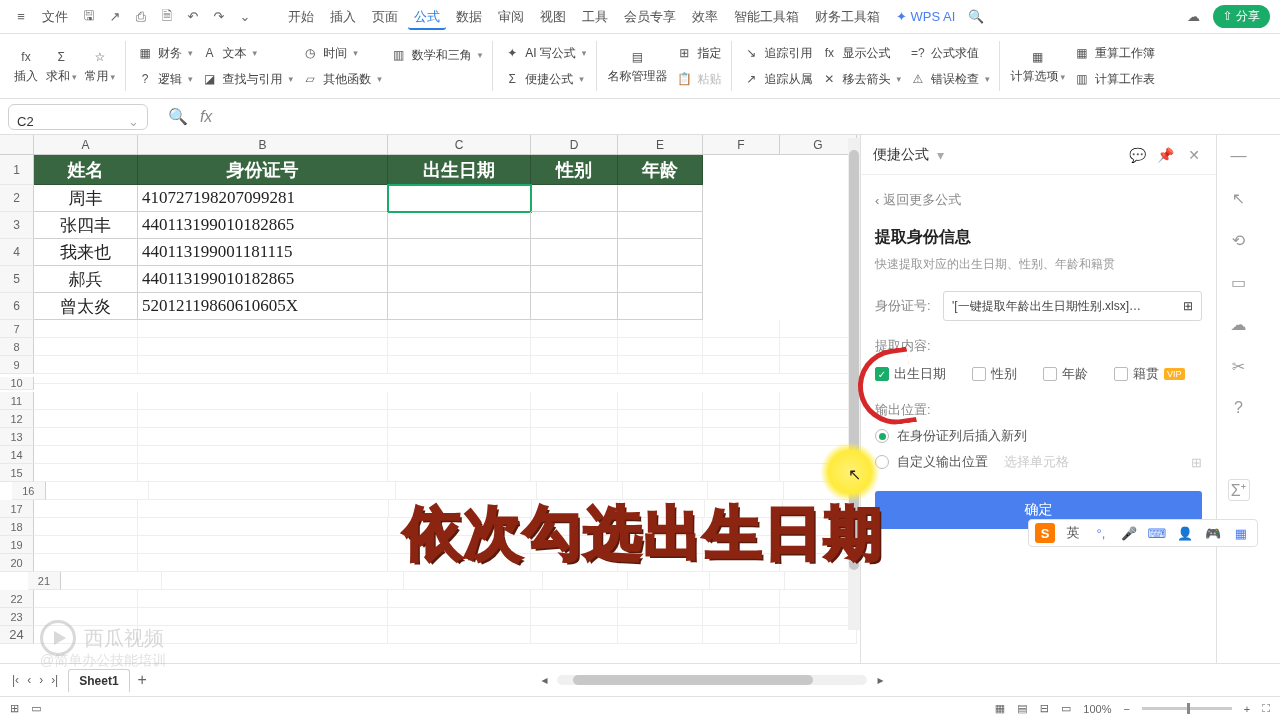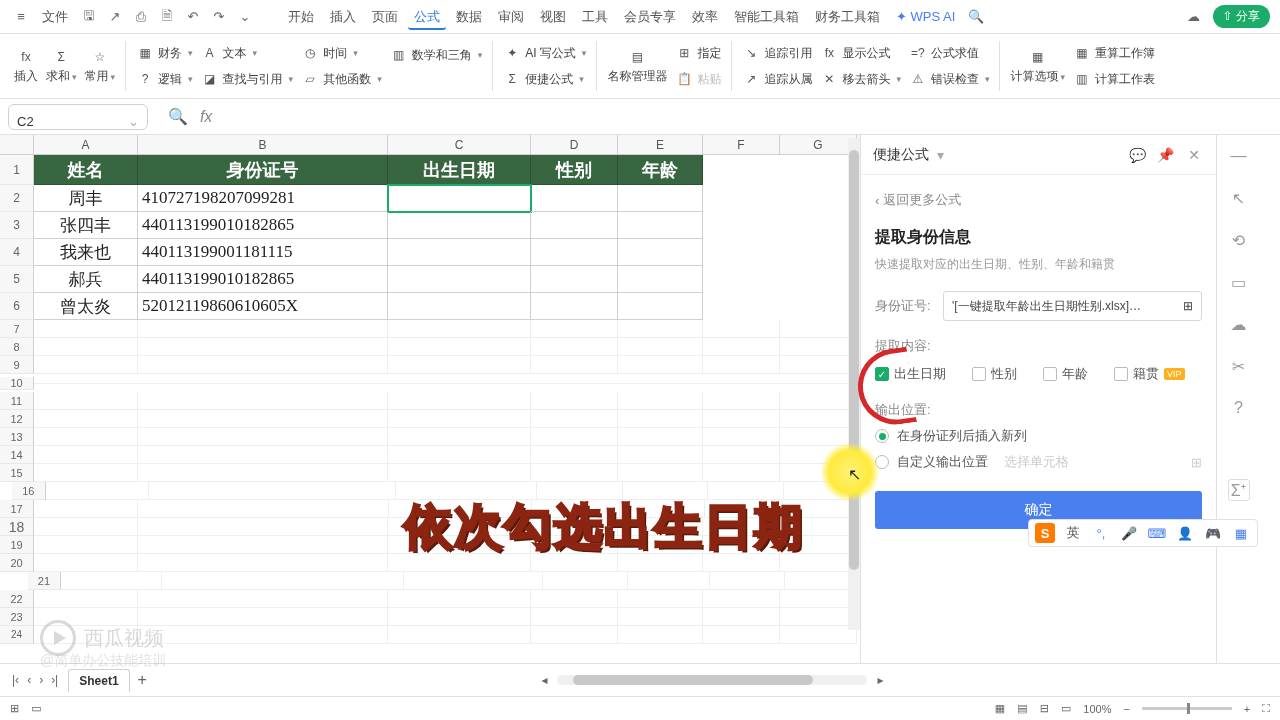--- a/index.html
+++ b/index.html
@@ -76,21 +76,21 @@
 .sheet-tab { padding: 4px 10px; border: 1px solid #d0d0d0; border-bottom: none; border-radius: 3px 3px 0 0; background: #fff; font-weight: 600; color: #333; }
 .hscroll { flex: 1; display: flex; align-items: center; justify-content: center; }
 .hscroll-track { width: 310px; height: 10px; background: #f0f0f0; border-radius: 5px; position: relative; margin: 0 10px; }
 .hscroll-thumb { position: absolute; left: 16px; width: 240px; height: 10px; background: #c8c8c8; border-radius: 5px; }
 
 .statusbar { height: 24px; border-top: 1px solid #e0e0e0; display: flex; align-items: center; padding: 0 10px; font-size: 11px; color: #666; gap: 12px; }
 .statusbar .spacer { flex: 1; }
 .zoom-slider { width: 90px; height: 3px; background: #ccc; position: relative; }
 .zoom-slider::after { content: ""; position: absolute; left: 50%; top: -4px; width: 3px; height: 11px; background: #888; }
 
-.subtitle-overlay { position: absolute; left: 404px; top: 495px; font-size: 48px; font-weight: 900; color: #15803d; -webkit-text-stroke: 3px #8b2511; text-shadow: 3px 3px 0 #5a1a0b; font-family: "SimHei", sans-serif; letter-spacing: 2px; z-index: 50; }
+.subtitle-overlay { position: absolute; left: 404px; top: 495px; font-size: 58px; font-weight: 900; color: #15803d; -webkit-text-stroke: 3px #8b2511; text-shadow: 3px 3px 0 #5a1a0b; font-family: "SimHei", sans-serif; letter-spacing: 2px; z-index: 50; }
 .cursor-highlight { position: absolute; left: 820px; top: 442px; width: 60px; height: 60px; background: radial-gradient(circle, #fff176 0%, #ffeb3b 50%, rgba(255,235,59,0) 70%); border-radius: 50%; z-index: 40; }
 .cursor-arrow { position: absolute; left: 848px; top: 465px; z-index: 41; font-size: 16px; color: #222; }
 .watermark { position: absolute; left: 40px; top: 620px; color: rgba(180,180,180,0.5); font-size: 20px; display: flex; align-items: center; gap: 8px; z-index: 30; }
 .watermark-sub { position: absolute; left: 40px; top: 652px; color: rgba(180,180,180,0.4); font-size: 14px; z-index: 30; }
 .wm-circle { width: 36px; height: 36px; border: 3px solid rgba(180,180,180,0.5); border-radius: 50%; display: flex; align-items: center; justify-content: center; }
 .wm-tri { width: 0; height: 0; border-left: 12px solid rgba(180,180,180,0.5); border-top: 7px solid transparent; border-bottom: 7px solid transparent; margin-left: 3px; }
 
 .ime-bar { position: absolute; right: 22px; top: 519px; display: flex; gap: 8px; align-items: center; background: #fff; padding: 3px 6px; border: 1px solid #e0e0e0; border-radius: 4px; z-index: 60; font-size: 14px; }
 .ime-icon { width: 20px; height: 20px; display: flex; align-items: center; justify-content: center; border-radius: 3px; font-size: 13px; }
 .ime-s { background: #ff7b00; color: #fff; font-weight: bold; }
@@ -457,21 +457,21 @@
           <div class="rownum" style="font-size:11px">17</div>
           <div class="cell col-A"></div>
           <div class="cell col-B"></div>
           <div class="cell col-C"></div>
           <div class="cell col-D"></div>
           <div class="cell col-E"></div>
           <div class="cell col-F"></div>
           <div class="cell col-G"></div>
         </div>
         <div class="row empty-row" style="height: 18px;">
-          <div class="rownum" style="font-size:14px">18</div>
+          <div class="rownum" style="font-size:11px">18</div>
           <div class="cell col-A"></div>
           <div class="cell col-B"></div>
           <div class="cell col-C"></div>
           <div class="cell col-D"></div>
           <div class="cell col-E"></div>
           <div class="cell col-F"></div>
           <div class="cell col-G"></div>
         </div>
         <div class="row empty-row" style="height: 18px;">
           <div class="rownum" style="font-size:11px">19</div>
@@ -517,21 +517,21 @@
           <div class="rownum" style="font-size:11px">23</div>
           <div class="cell col-A"></div>
           <div class="cell col-B"></div>
           <div class="cell col-C"></div>
           <div class="cell col-D"></div>
           <div class="cell col-E"></div>
           <div class="cell col-F"></div>
           <div class="cell col-G"></div>
         </div>
         <div class="row empty-row" style="height: 18px;">
-          <div class="rownum" style="font-size:10px">24</div>
+          <div class="rownum" style="font-size:13px">24</div>
           <div class="cell col-A"></div>
           <div class="cell col-B"></div>
           <div class="cell col-C"></div>
           <div class="cell col-D"></div>
           <div class="cell col-E"></div>
           <div class="cell col-F"></div>
           <div class="cell col-G"></div>
         </div>
       </div>
     <div class="scrollbar-v">

